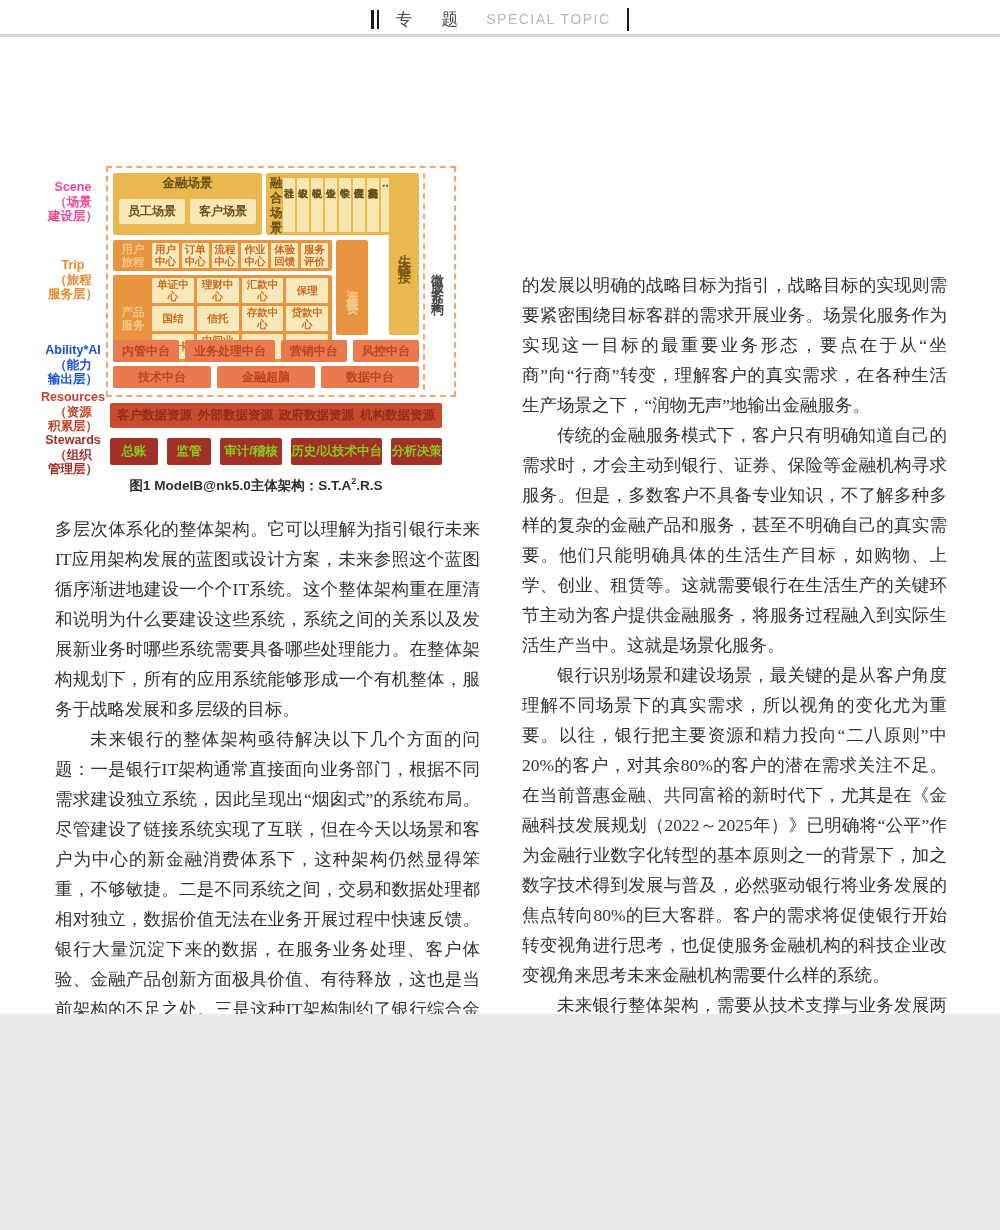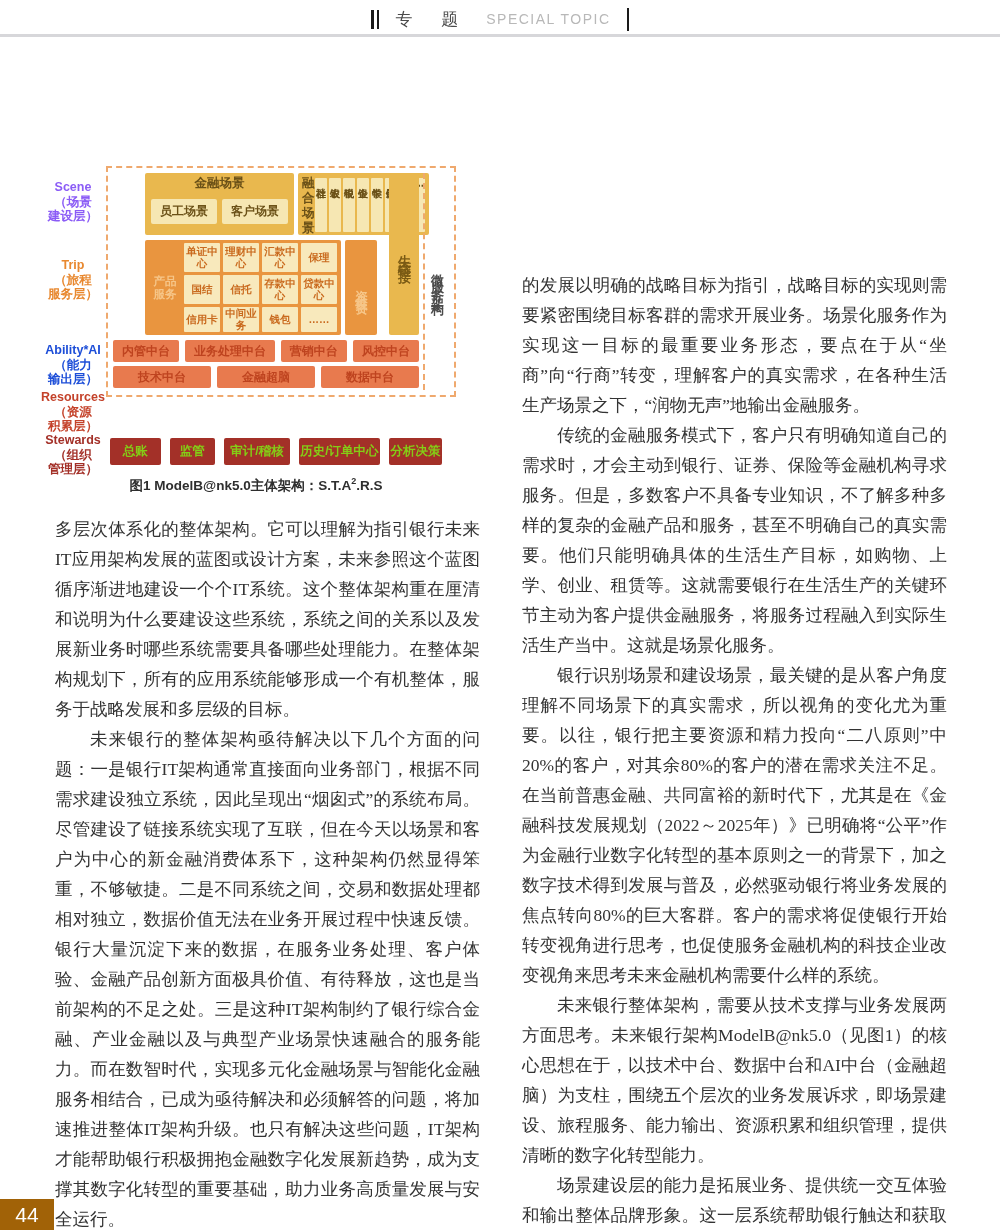--- a/index.html
+++ b/index.html
@@ -1,42 +1,42 @@
 <!DOCTYPE html>
 <html><head>
 <meta charset="utf-8">
 <style>
   * { margin:0; padding:0; box-sizing:border-box; }
   body { background:#e9e9e9; font-family:"Liberation Serif","DejaVu Serif",serif; }
-  .page { position:relative; width:1000px; height:1230px; background:#ffffff; margin:0 auto; overflow:hidden; }
+  .page { position:relative; width:1000px; height:1014px; background:#ffffff; margin:0 auto; overflow:hidden; }
 
   
   .header { position:absolute; top:6px; left:0; width:100%; height:26px;
             display:flex; justify-content:center; align-items:center; gap:16px;
             font-family:"Liberation Sans","DejaVu Sans",sans-serif; }
   .dbar { width:8px; height:19px; border-left:3px solid #1a1a1a; border-right:2px solid #1a1a1a; }
   .sbar { width:2px; height:23px; background:#1a1a1a; }
   .header-cn { font-size:17px; color:#4a4a4a; letter-spacing:12px; }
   .header-en { font-size:14px; color:#b8b8b8; letter-spacing:1.5px; }
   .top-rule { position:absolute; top:34px; left:0; width:100%; height:3px; background:#d7d7da; }
 
   
   .figure { position:absolute; left:40px; top:158px; width:432px; height:345px;
             font-family:"Liberation Sans","DejaVu Sans",sans-serif; }
   .fig-label { position:absolute; width:66px; text-align:center; font-size:12.5px; line-height:14.5px; font-weight:bold; }
-  .lbl-scene    { top:22px;  color:#8b5cf6; }
+  .lbl-scene    { top:22px;  color:#ec4899; }
   .lbl-trip     { top:100px; color:#E8882F; }
   .lbl-ability  { top:185px; color:#1d4ed8; }
   .lbl-resources{ top:232px; color:#C4422A; }
   .lbl-stewards { top:275px; color:#A33028; }
 
   .fig-box { position:absolute; left:66px; top:8px; width:350px; height:231px;
              border:2px dashed #EFA96E; display:flex; padding:5px; }
   .fig-main { flex:1; display:flex; flex-direction:column; gap:5px; min-width:0; }
-  .fig-upper { display:flex; gap:12px; height:162px;margin-left:32px; }
+  .fig-upper { display:flex; gap:21px; height:162px; }
   .fig-content { flex:1; display:flex; flex-direction:column; gap:5px; min-width:0; }
 
   
   .scene-row { display:flex; gap:4px; height:62px; }
   .blk-gold { background:#E9B84E; border-radius:2px; }
   .scene-fin { flex:1.5; display:flex; flex-direction:column; padding:3px 6px; }
   .scene-fus { flex:1.05; display:flex; padding:3px 4px; }
   .blk-title { text-align:center; font-size:12.5px; font-weight:bold; color:#6B5117; line-height:15px; }
   .scene-btns { flex:1; display:flex; align-items:center; justify-content:space-evenly; gap:5px; }
   .btn-cream { background:#F6E7B3; color:#6B5117; font-size:12px; font-weight:bold; padding:4px 9px; border-radius:2px; white-space:nowrap; }
@@ -167,20 +167,29 @@
                   <span class="fus-cell">学银</span>
                   <span class="fus-cell">供应链</span>
                   <span class="fus-cell">交易市场</span>
                   <span class="fus-cell">⋯</span>
                 </div>
               </div>
             </div>
 
             <div class="trip-row">
               <div class="trip-left">
+                <div class="blk-orange uj-row">
+                  <span class="trip-lbl">用户旅程</span>
+                  <span class="cell-cream">用户中心</span>
+                  <span class="cell-cream">订单中心</span>
+                  <span class="cell-cream">流程中心</span>
+                  <span class="cell-cream">作业中心</span>
+                  <span class="cell-cream">体验回馈</span>
+                  <span class="cell-cream">服务评价</span>
+                </div>
                 <div class="blk-orange prod-blk">
                   <span class="trip-lbl">产品服务</span>
                   <div class="prod-grid">
                     <span class="cell-cream">单证中心</span>
                     <span class="cell-cream">理财中心</span>
                     <span class="cell-cream">汇款中心</span>
                     <span class="cell-cream">保理</span>
                     <span class="cell-cream">国结</span>
                     <span class="cell-cream">信托</span>
                     <span class="cell-cream">存款中心</span>
@@ -210,26 +219,32 @@
             <span class="blk-salmon">技术中台</span>
             <span class="blk-salmon">金融超脑</span>
             <span class="blk-salmon">数据中台</span>
           </div>
         </div>
       </div>
 
       <div class="micro-col">微服务架构</div>
     </div>
 
+    <div class="res-bar">
+      <span class="res-item">客户数据资源</span>
+      <span class="res-item">外部数据资源</span>
+      <span class="res-item">政府数据资源</span>
+      <span class="res-item">机构数据资源</span>
+    </div>
 
     <div class="stw-row">
       <span class="blk-darkred stw-1">总账</span>
       <span class="blk-darkred stw-2">监管</span>
       <span class="blk-darkred stw-3">审计/稽核</span>
-      <span class="blk-darkred stw-4">历史/订单中心</span>
+      <span class="blk-darkred stw-4">历史/以技术中台</span>
       <span class="blk-darkred stw-5">分析决策</span>
     </div>
 
     <div class="fig-caption">
       <span>图1 ModelB@nk5.0主体架构：S.T.A</span><sup>2</sup><span>.R.S</span>
     </div>
   </div>
 
   <div class="col col-left">
     <p>多层次体系化的整体架构。它可以理解为指引银行未来IT应用架构发展的蓝图或设计方案，未来参照这个蓝图循序渐进地建设一个个IT系统。这个整体架构重在厘清和说明为什么要建设这些系统，系统之间的关系以及发展新业务时哪些系统需要具备哪些处理能力。在整体架构规划下，所有的应用系统能够形成一个有机整体，服务于战略发展和多层级的目标。</p>

